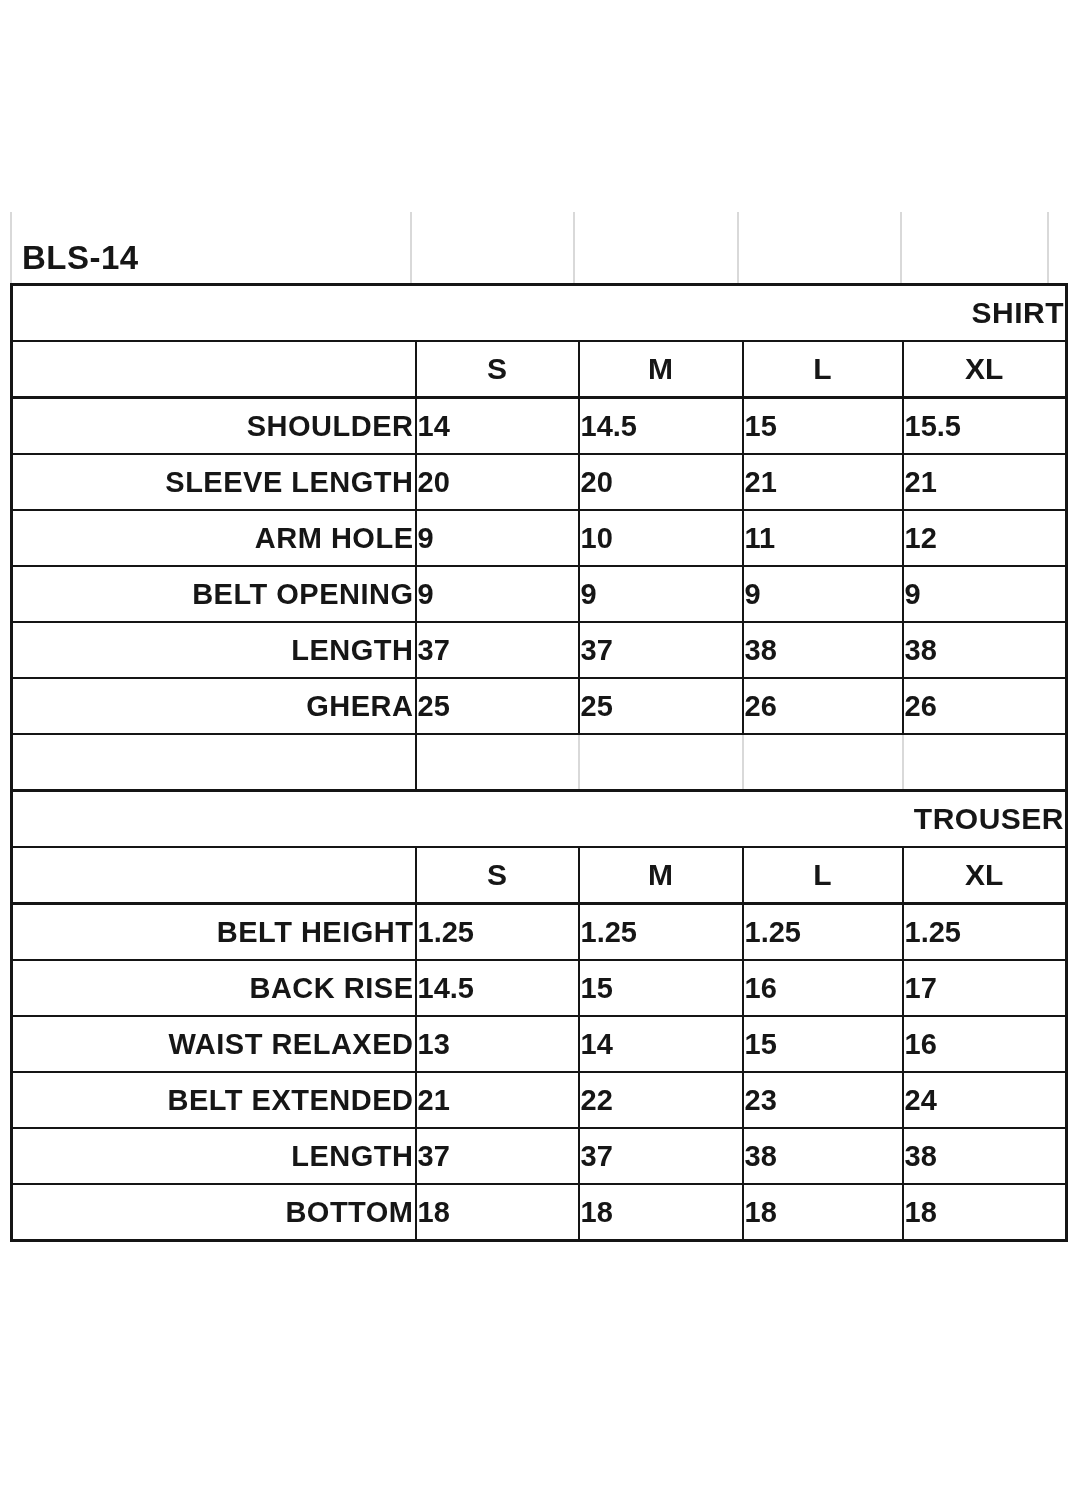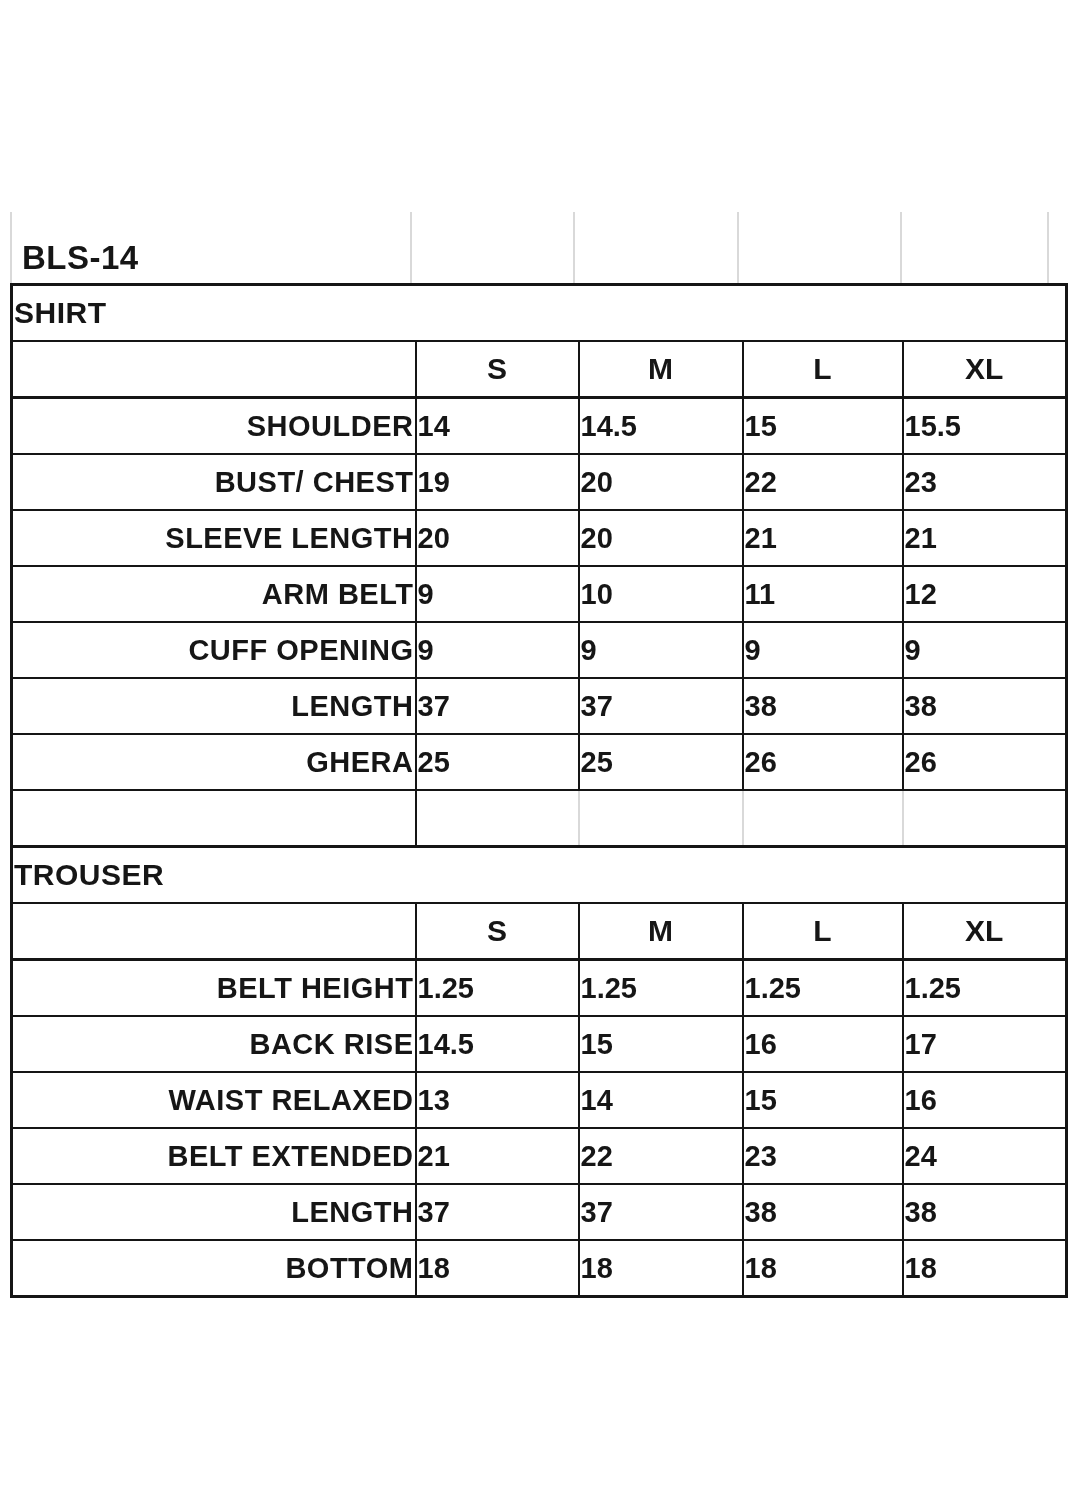--- a/index.html
+++ b/index.html
@@ -17,21 +17,21 @@
   
   table.size-table{
     position:absolute;top:283px;left:10px;width:1055px;
     border-collapse:collapse;table-layout:fixed;
     border:3px solid #151515;
   }
   td{
     border:2px solid #151515;height:52px;vertical-align:middle;
     font-size:29px;overflow:hidden;white-space:nowrap;
   }
-  td.section-header{text-align:left;font-size:30px;letter-spacing:0.5px;}
+  td.section-header{text-align:right;font-size:30px;letter-spacing:0.5px;}
   td.size-header{text-align:center;font-size:30px;border-bottom-width:3px;}
   td.size-header-blank{border-bottom-width:3px;}
   td.label{text-align:right;padding-left:10px;letter-spacing:0.5px;}
   td.val{text-align:left;}
   tr.spacer-row td{border-bottom-width:3px;}
   td.faint-r{border-right-color:#d9d9d9;}
 </style>
 </head>
 <body>
 
@@ -68,42 +68,35 @@
         <td class="size-header">XL</td>
       </tr>
       <tr>
         <td class="label">SHOULDER</td>
         <td class="val">14</td>
         <td class="val">14.5</td>
         <td class="val">15</td>
         <td class="val">15.5</td>
       </tr>
       <tr>
-        <td class="label">BUST/ CHEST</td>
-        <td class="val">19</td>
-        <td class="val">20</td>
-        <td class="val">22</td>
-        <td class="val">23</td>
-      </tr>
-      <tr>
         <td class="label">SLEEVE LENGTH</td>
         <td class="val">20</td>
         <td class="val">20</td>
         <td class="val">21</td>
         <td class="val">21</td>
       </tr>
       <tr>
-        <td class="label">ARM BELT</td>
+        <td class="label">ARM HOLE</td>
         <td class="val">9</td>
         <td class="val">10</td>
         <td class="val">11</td>
         <td class="val">12</td>
       </tr>
       <tr>
-        <td class="label">CUFF OPENING</td>
+        <td class="label">BELT OPENING</td>
         <td class="val">9</td>
         <td class="val">9</td>
         <td class="val">9</td>
         <td class="val">9</td>
       </tr>
       <tr>
         <td class="label">LENGTH</td>
         <td class="val">37</td>
         <td class="val">37</td>
         <td class="val">38</td>

